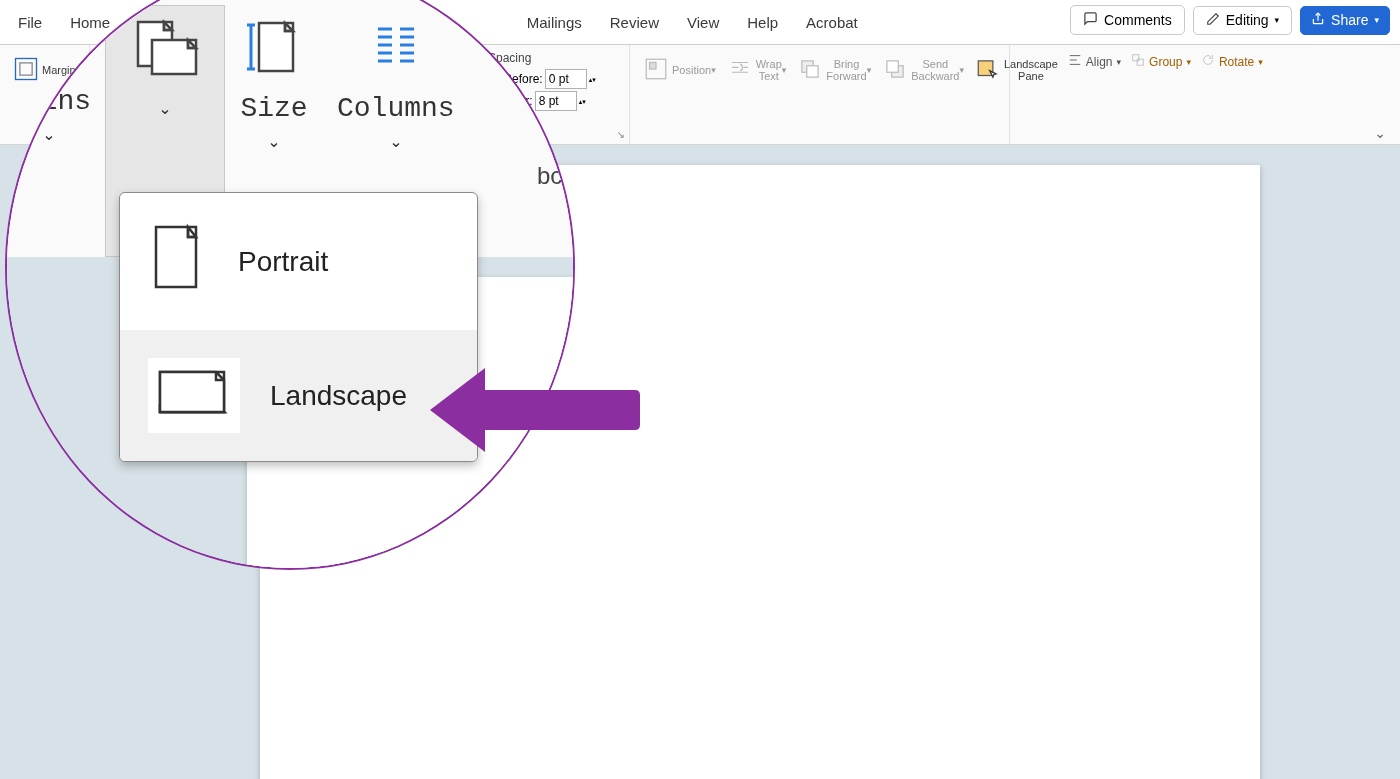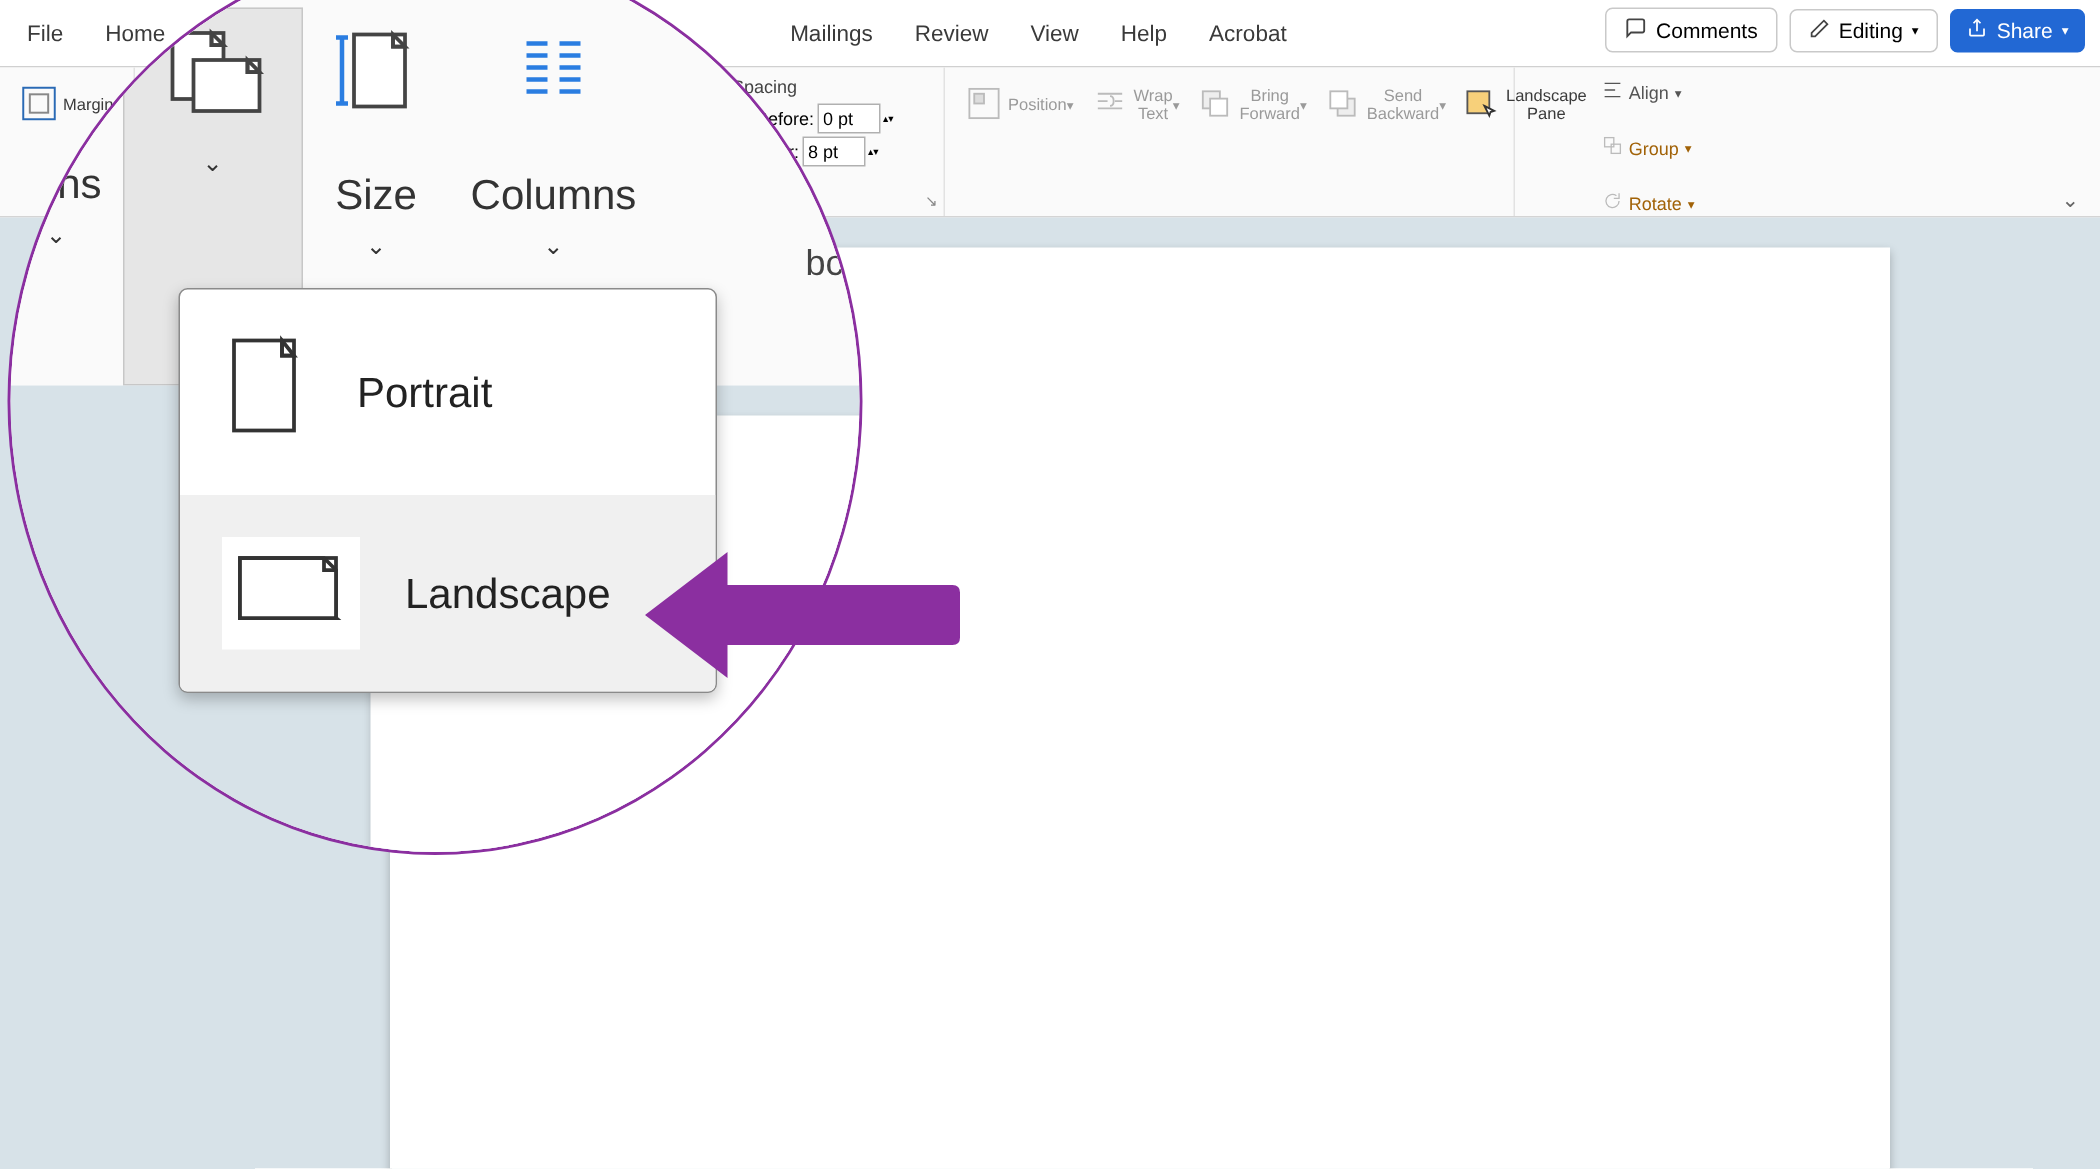--- a/index.html
+++ b/index.html
@@ -32,21 +32,21 @@
 
     
     .doc-area { position:absolute; top:145px; left:0; right:0; bottom:0; background:#d7e2e8; }
     .page { position:absolute; top:20px; left:260px; width:1000px; height:700px; background:#fff; box-shadow:0 2px 6px rgba(0,0,0,.25); }
 
     
     .mag-wrap { position:absolute; left:5px; top:-35px; width:570px; height:605px; border-radius:50%; overflow:hidden; border:2px solid #8b2fa0; background:#fff; }
     .mag-inner { position:absolute; left:0; top:0; width:570px; height:605px; }
     .mag-ribbon { background:#fafafa; padding-top:38px; height:290px; display:flex; }
     .big-btn { display:flex; flex-direction:column; align-items:center; justify-content:flex-start; font-size:28px; color:#333; padding:8px 14px; }
-    .big-btn .lbl { margin-top:24px; }
+    .big-btn .lbl { margin-top:3px;font-family:Liberation Mono, monospace; }
     .big-chev { font-size:16px; margin-top:8px; }
     .orient-sel { background:#e6e6e6; border:1px solid #c7c7c7; }
 
     .dropdown { position:absolute; left:112px; top:225px; width:359px; background:#fff; border:1px solid #8a8a8a; border-radius:6px; box-shadow:0 4px 10px rgba(0,0,0,.25); overflow:hidden; }
     .dd-item { display:flex; align-items:center; gap:30px; padding:28px 28px; font-size:28px; color:#222; cursor:pointer; }
     .dd-item.hover { background:#f0f0f0; }
 
     .bg-setup { position:absolute; left:380px; top:240px; font-size:28px; color:#333; }
     .bg-bc { position:absolute; left:530px; top:195px; font-size:24px; color:#444; }
     .mag-doc-bg { position:absolute; top:290px; left:0; right:0; bottom:0; background:#d7e2e8; }
@@ -206,21 +206,21 @@
       <div class="btn">
         <div class="icon-slot">
           <svg width="26" height="26" viewBox="0 0 32 32" fill="none" stroke="#555" stroke-width="1.5">
               <rect x="4" y="6" width="18" height="18" fill="#f7d07a"></rect>
               <path d="M18 18l8 4-3 1-1 3-4-8z" fill="#fff" stroke="#333"></path>
             </svg>
         </div>
         <span style="white-space:pre-line;text-align:center">Landscape
 Pane</span>
       </div>
-      <div style="display:flex;flex-direction:column;gap:16px;padding-top:2px">
+      <div style="display:flex;flex-direction:row;gap:2px;padding-top:2px">
         <div class="mini-btn">
           <span><svg width="14" height="14" viewBox="0 0 16 16" stroke="#555" fill="none">
                 <path d="M2 3h12M2 8h8M2 13h12"></path>
               </svg></span>
           <span>Align</span>
           <span class="chev">▾</span>
         </div>
         <div class="mini-btn disabled">
           <span><svg width="14" height="14" viewBox="0 0 16 16" stroke="#bbb" fill="none">
                 <rect x="2" y="2" width="7" height="7"></rect>

